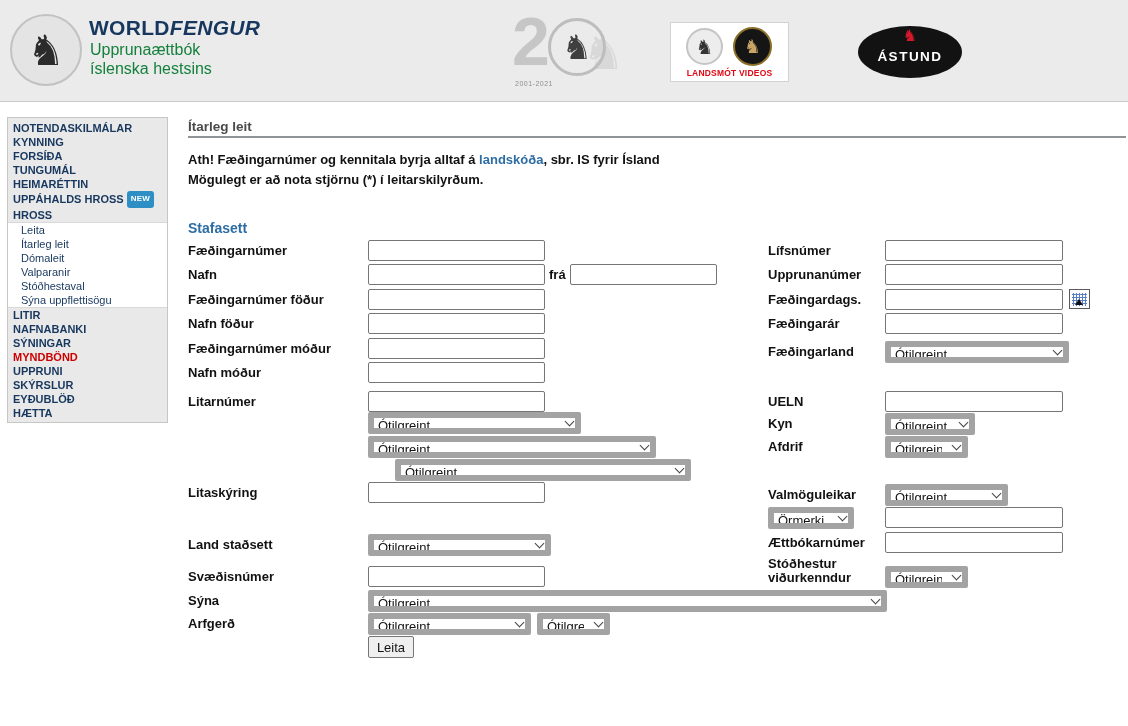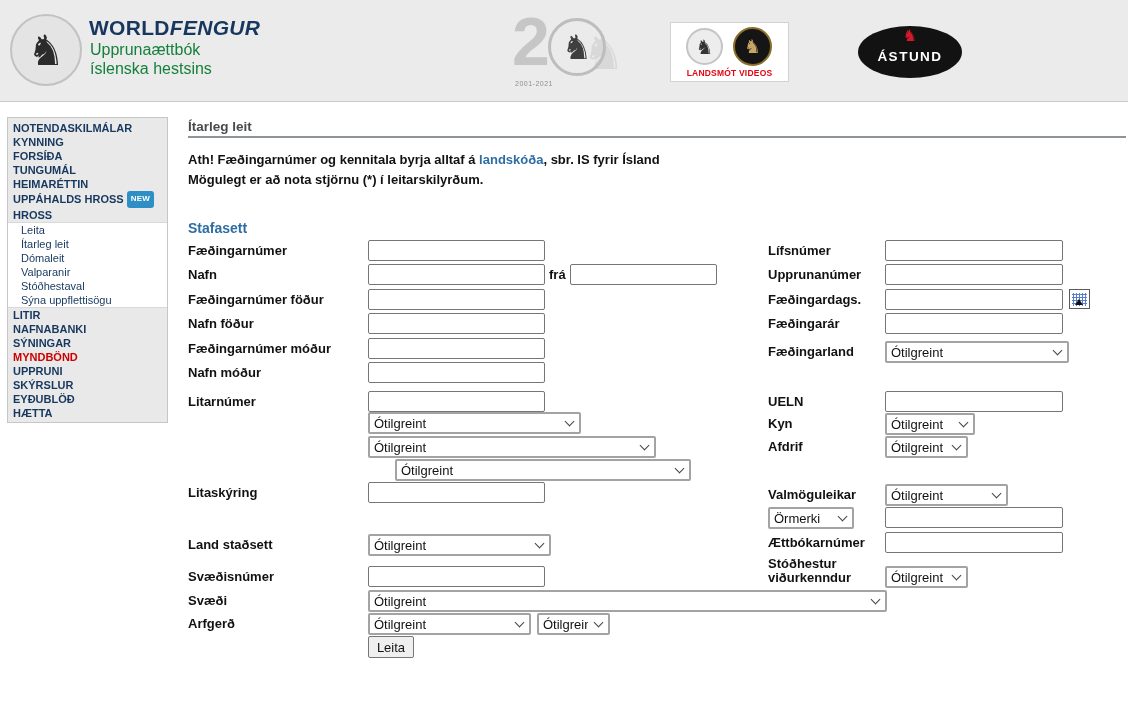--- a/index.html
+++ b/index.html
@@ -41,21 +41,21 @@
   .title-rule{position:absolute;left:188px;top:136px;width:938px;border-top:2px solid #8f9499;}
   .note{position:absolute;left:188px;font-size:13px;font-weight:bold;color:#111;white-space:nowrap;}
   .note1{top:152px;} .note2{top:172px;}
   .link{color:#2e6da4;cursor:pointer;}
   .charset-label{position:absolute;left:188px;top:220px;font-size:14px;font-weight:bold;color:#2e6da4;}
   .charset-chars{position:absolute;left:368px;top:220px;font-size:13px;color:#5c7793;word-spacing:10px;cursor:pointer;white-space:nowrap;}
 
   .lbl{position:absolute;font-size:13px;font-weight:bold;color:#111;white-space:nowrap;}
   .txt{position:absolute;width:177px;height:21px;box-sizing:border-box;border:1px solid #767676;border-radius:2px;font:13px "Liberation Sans",sans-serif;padding:0 4px;background:#fff;}
   .sel{position:absolute;height:22px;box-sizing:border-box;}
-  .sel select{width:100%;height:22px;-webkit-appearance:none;appearance:none;border:2px solid #a3a3a3;border-radius:2px;background:#fff;font:13px "Liberation Sans",sans-serif;padding:0 20px 0 4px;color:#111;}
+  .sel select{width:100%;height:22px;-webkit-appearance:none;appearance:none;border:6px solid #a3a3a3;border-radius:2px;background:#fff;font:13px "Liberation Sans",sans-serif;padding:0 20px 0 4px;color:#111;}
   .chev{position:absolute;right:8px;top:6px;width:6px;height:6px;border-right:1.7px solid #444;border-bottom:1.7px solid #444;transform:rotate(45deg);pointer-events:none;}
   .btn{position:absolute;left:368px;top:636px;width:46px;height:22px;background:#efefef;border:1px solid #767676;border-radius:2px;font:13px "Liberation Sans",sans-serif;color:#111;cursor:pointer;}
   .cal-btn{position:absolute;left:1069px;top:289px;width:21px;height:20px;background:#fff;border:1px solid #5a5a5a;padding:0;display:flex;align-items:center;justify-content:center;cursor:pointer;box-sizing:border-box;}
 </style>
 </head>
 <body>
 
 <div class="stage">
 
   <div class="header">
@@ -168,21 +168,21 @@
 
   <label class="lbl" style="left:188px;top:537px">Land staðsett</label>
   <span class="sel" style="left:368px;top:534px;width:183px">
     <select><option>Ótilgreint</option></select>
     <i class="chev"></i>
   </span>
 
   <label class="lbl" style="left:188px;top:569px">Svæðisnúmer</label>
   <input class="txt" style="left: 368px; top: 566px;">
 
-  <label class="lbl" style="left:188px;top:593px">Svæði</label>
+  <label class="lbl" style="left:188px;top:593px">Sýna</label>
   <span class="sel" style="left:368px;top:590px;width:519px">
     <select><option>Ótilgreint</option></select>
     <i class="chev"></i>
   </span>
 
   <label class="lbl" style="left:188px;top:616px">Arfgerð</label>
   <span class="sel" style="left:368px;top:613px;width:163px">
     <select><option>Ótilgreint</option></select>
     <i class="chev"></i>
   </span>

